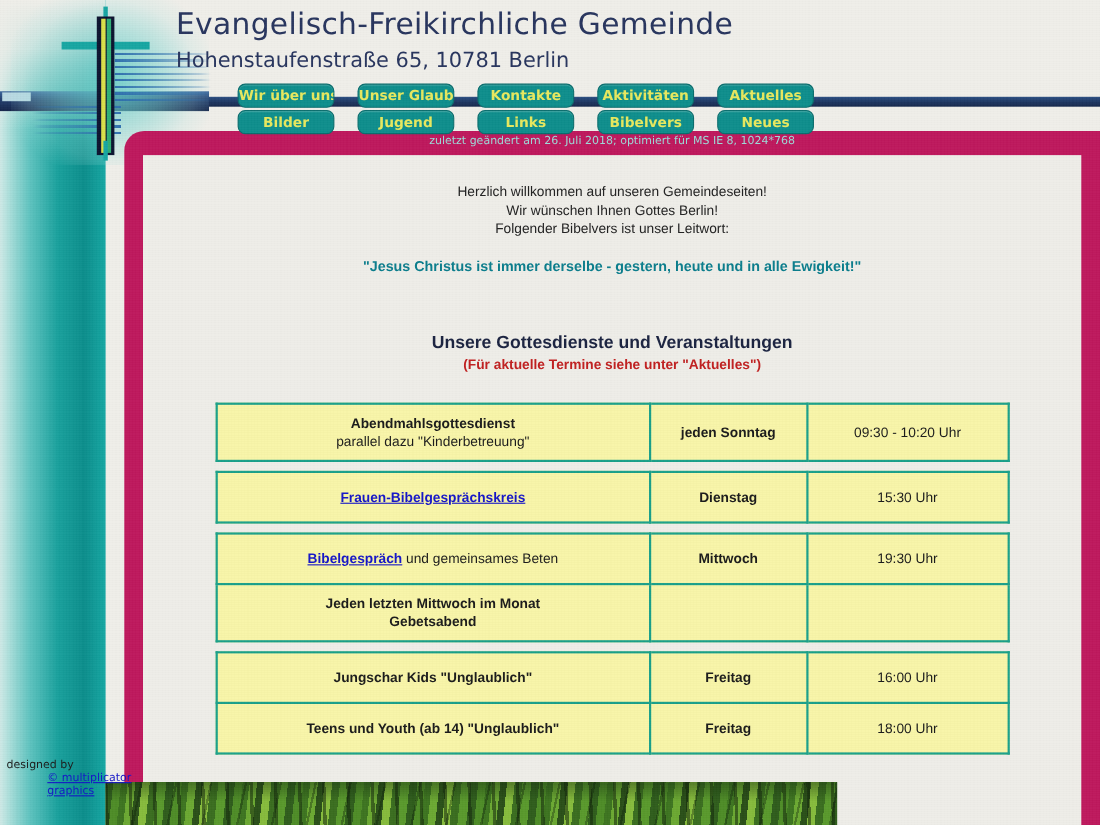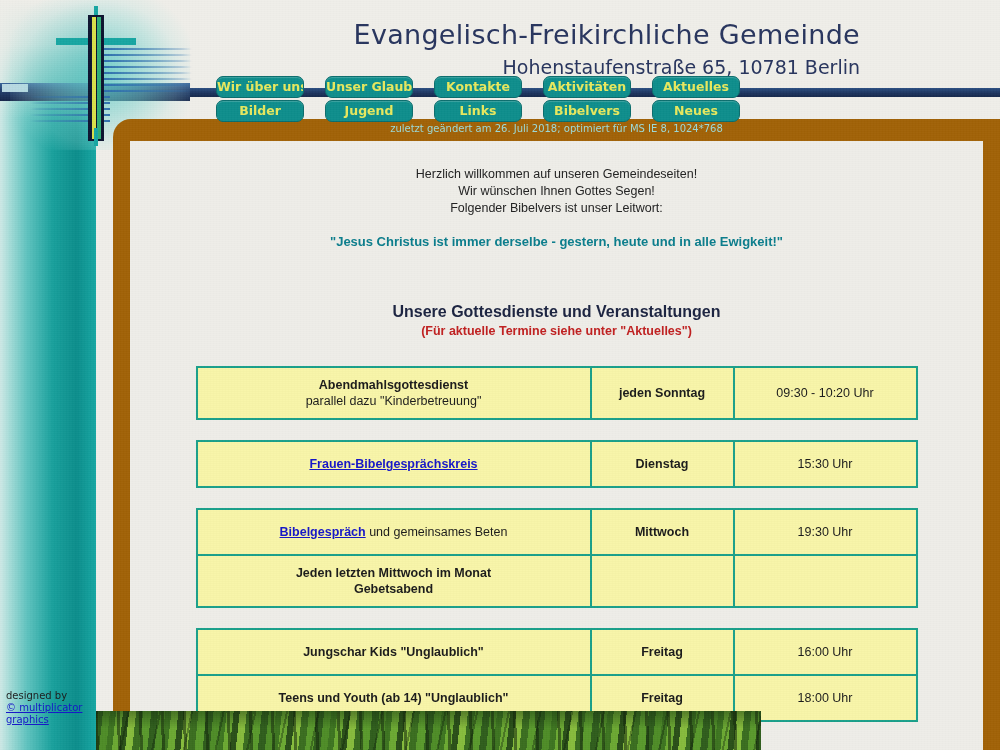--- a/index.html
+++ b/index.html
@@ -136,23 +136,23 @@
     position: absolute;
     left: 2px; top: 84px;
     width: 26px; height: 8px;
     background: #b9d8e2;
     z-index: 13;
   }
 
   
   .title-block {
     position: absolute;
-    left: 160px; top: 18px;
+    left: 160px; top: 6px;
     width: 700px;
-    text-align: right;
+    text-align: left;
     z-index: 20;
   }
   .site-title {
     font-family: "DejaVu Sans", sans-serif;
     font-size: 27px;
     font-weight: 400;
     color: #28355e;
     letter-spacing: .3px;
     line-height: 34px;
     margin: 0;
@@ -194,21 +194,21 @@
     box-shadow: inset 0 1px 0 rgba(255,255,255,.18);
     white-space: nowrap;
     overflow: hidden;
   }
 
   
   .frame {
     position: absolute;
     left: 113px; top: 119px;
     width: 887px; height: 631px;
-    background: #a16207;
+    background: #be185d;
     border-top-left-radius: 18px;
     z-index: 16;
   }
   .frame-meta {
     position: absolute;
     left: 0; top: 4px;
     width: 887px;
     text-align: center;
     color: #9ddad8;
     font-size: 10px;
@@ -253,21 +253,21 @@
   }
 
   
   .tbl {
     border-collapse: collapse;
     margin: 0 auto;
     width: 678px;
     table-layout: fixed;
     background: #f8f5a8;
   }
-  .tbl.gap { margin-top: 20px; }
+  .tbl.gap { margin-top: 8px; }
   .tbl td {
     border: 2px solid #1aa08a;
     background: #f8f5a8;
     text-align: center;
     font-size: 12.5px;
     color: #1b1b1b;
     padding: 9px 6px;
     line-height: 16px;
   }
   .col-a { width: 380px; }
@@ -311,20 +311,21 @@
     left: 6px; top: 690px;
     z-index: 40;
     font-size: 10px;
     line-height: 12px;
     color: #1b1b1b;
     font-family: "DejaVu Sans", sans-serif;
   }
   .credit a {
     color: #1515c8;
     text-decoration: underline;
+    margin-left: 37px;
   }
 </style>
 </head>
 <body>
 
 <div class="left-col"></div>
 <div class="left-col-fade"></div>
 
 <div class="navy-bar"></div>
 <div class="navy-bar-left"></div>
@@ -364,21 +365,21 @@
   </div>
 </nav>
 
 <div class="frame">
   <div class="frame-meta">zuletzt geändert am 26. Juli 2018;  optimiert für MS IE 8, 1024*768</div>
 
   <div class="content">
 
     <div class="intro">
       <div>Herzlich willkommen auf unseren Gemeindeseiten!</div>
-      <div>Wir wünschen Ihnen Gottes Segen!</div>
+      <div>Wir wünschen Ihnen Gottes Berlin!</div>
       <div>Folgender Bibelvers ist unser Leitwort:</div>
     </div>
 
     <div class="verse">"Jesus Christus ist immer derselbe - gestern, heute und in alle Ewigkeit!"</div>
 
     <div class="sec-title">Unsere Gottesdienste und Veranstaltungen</div>
     <div class="sec-note">(Für aktuelle Termine siehe unter "Aktuelles")</div>
 
     <table class="tbl" style="margin-top:28px;">
       <tbody>

